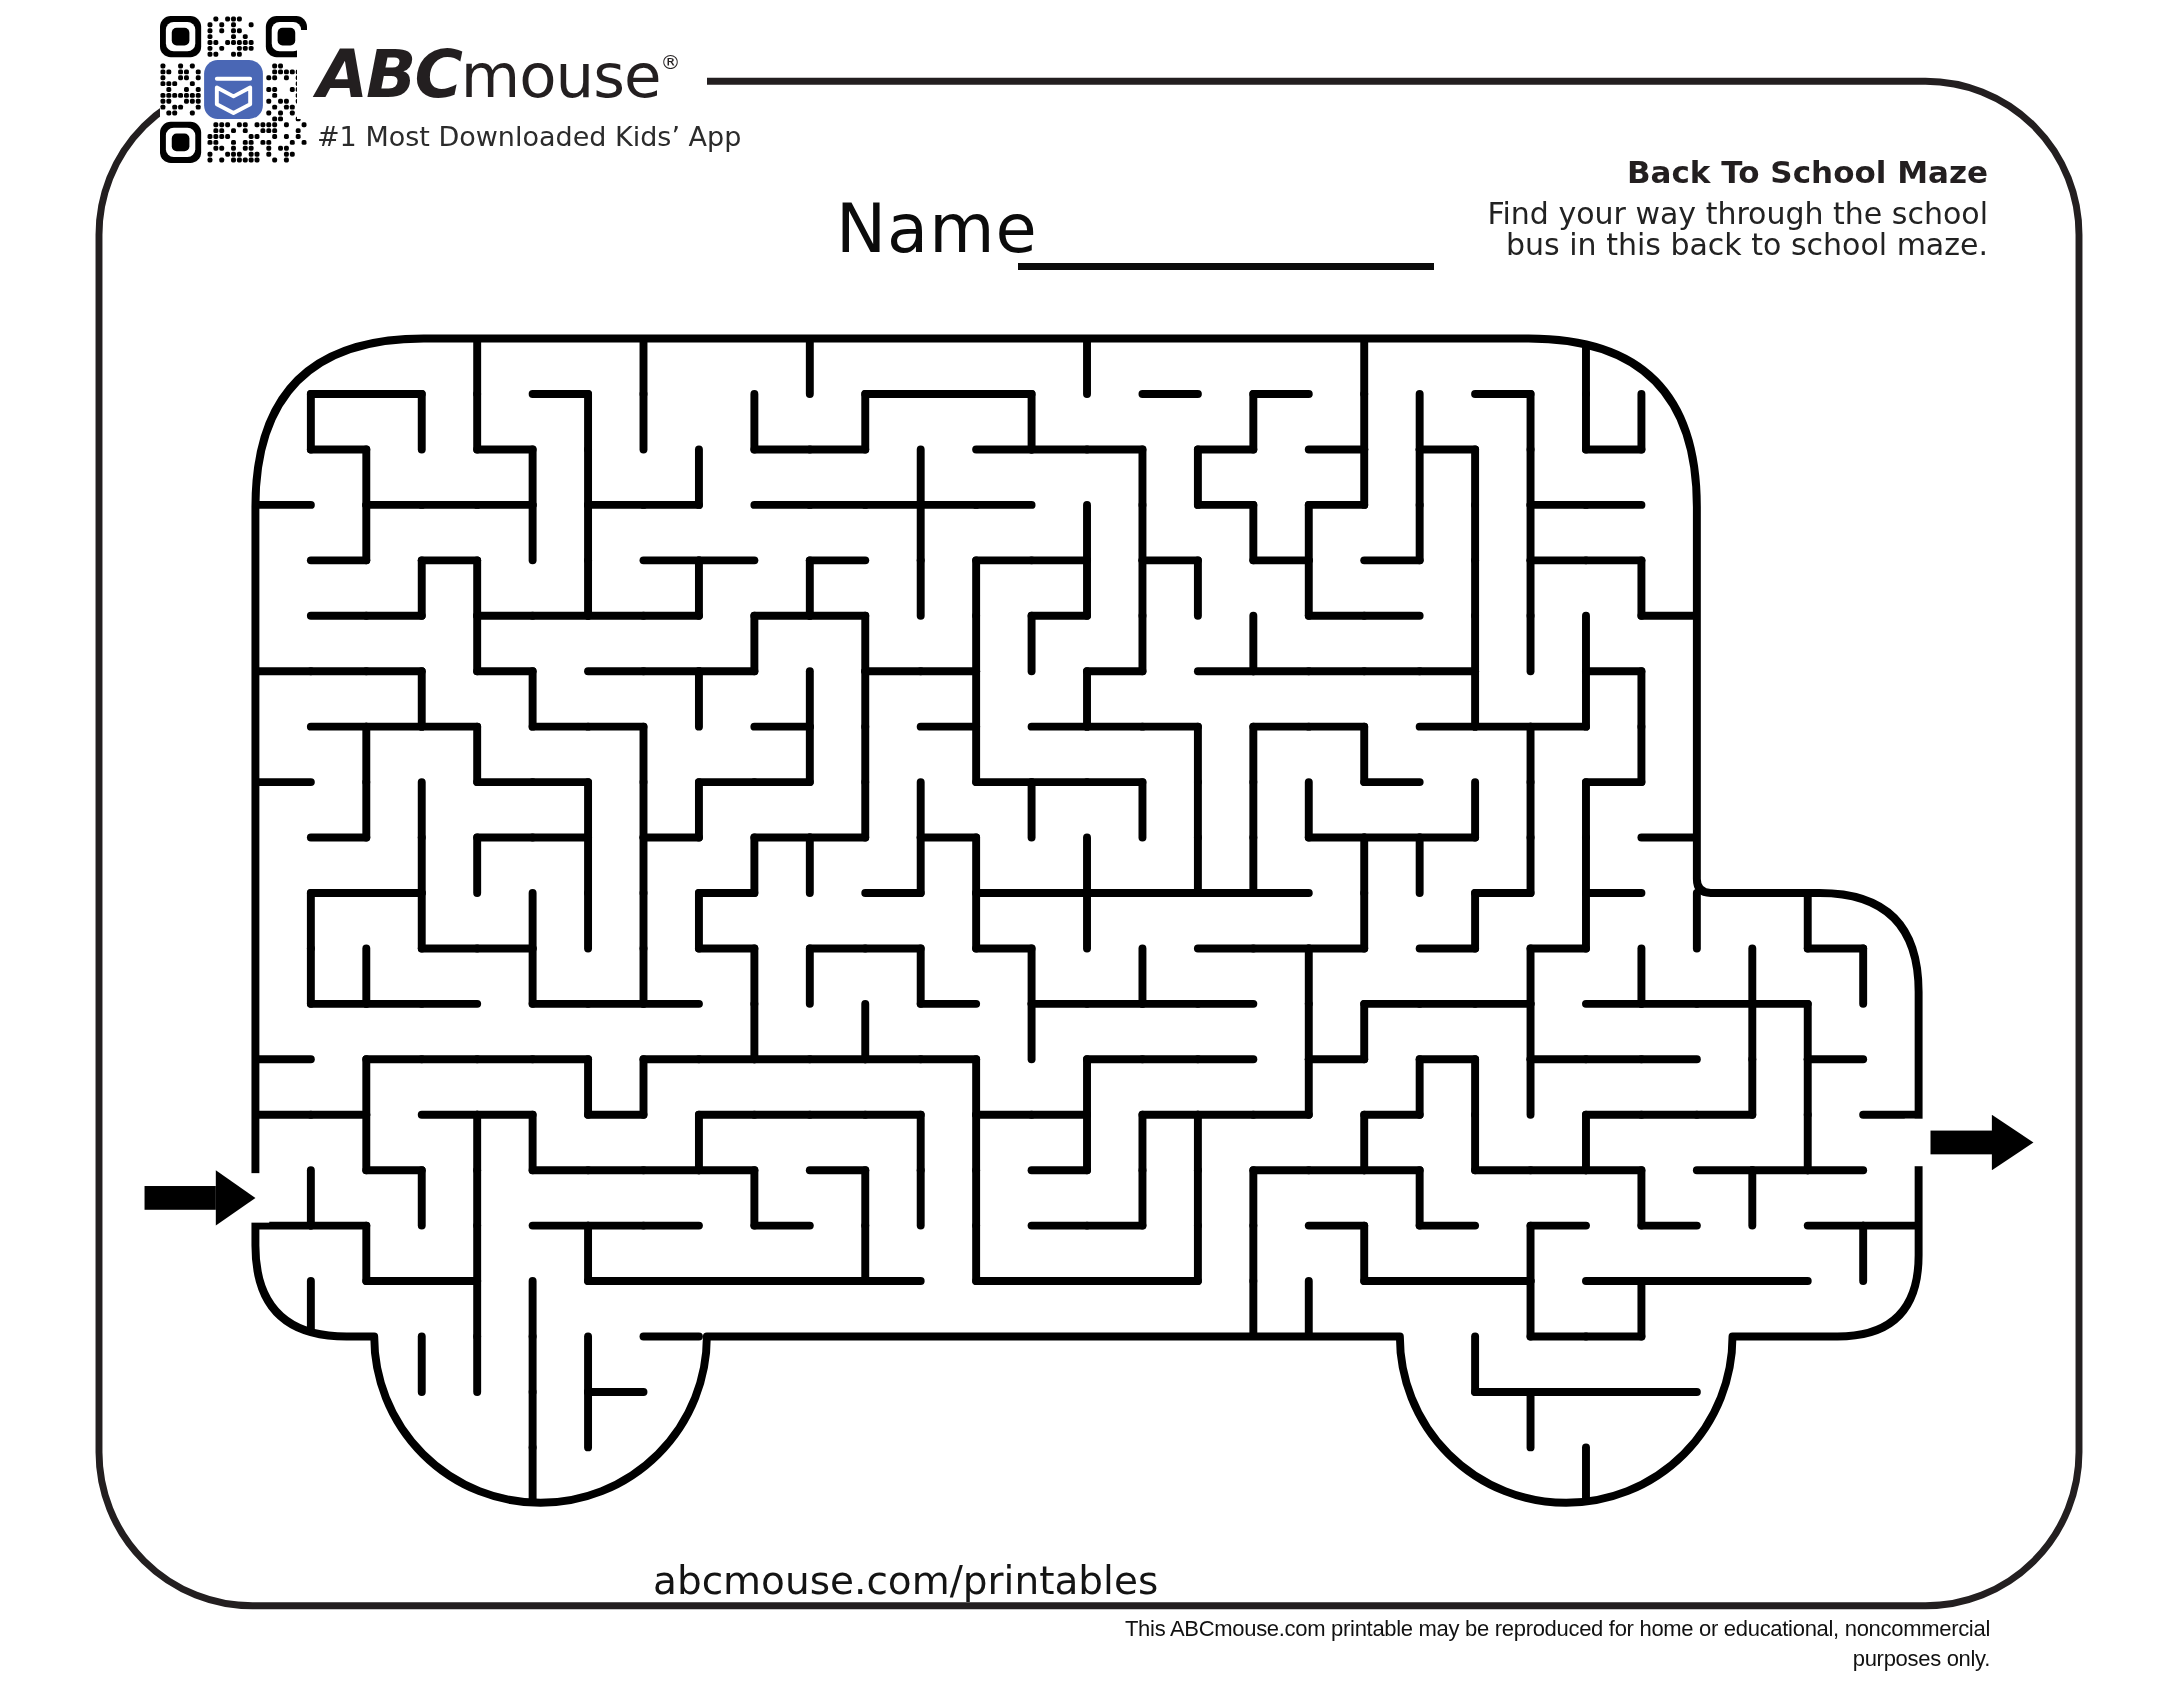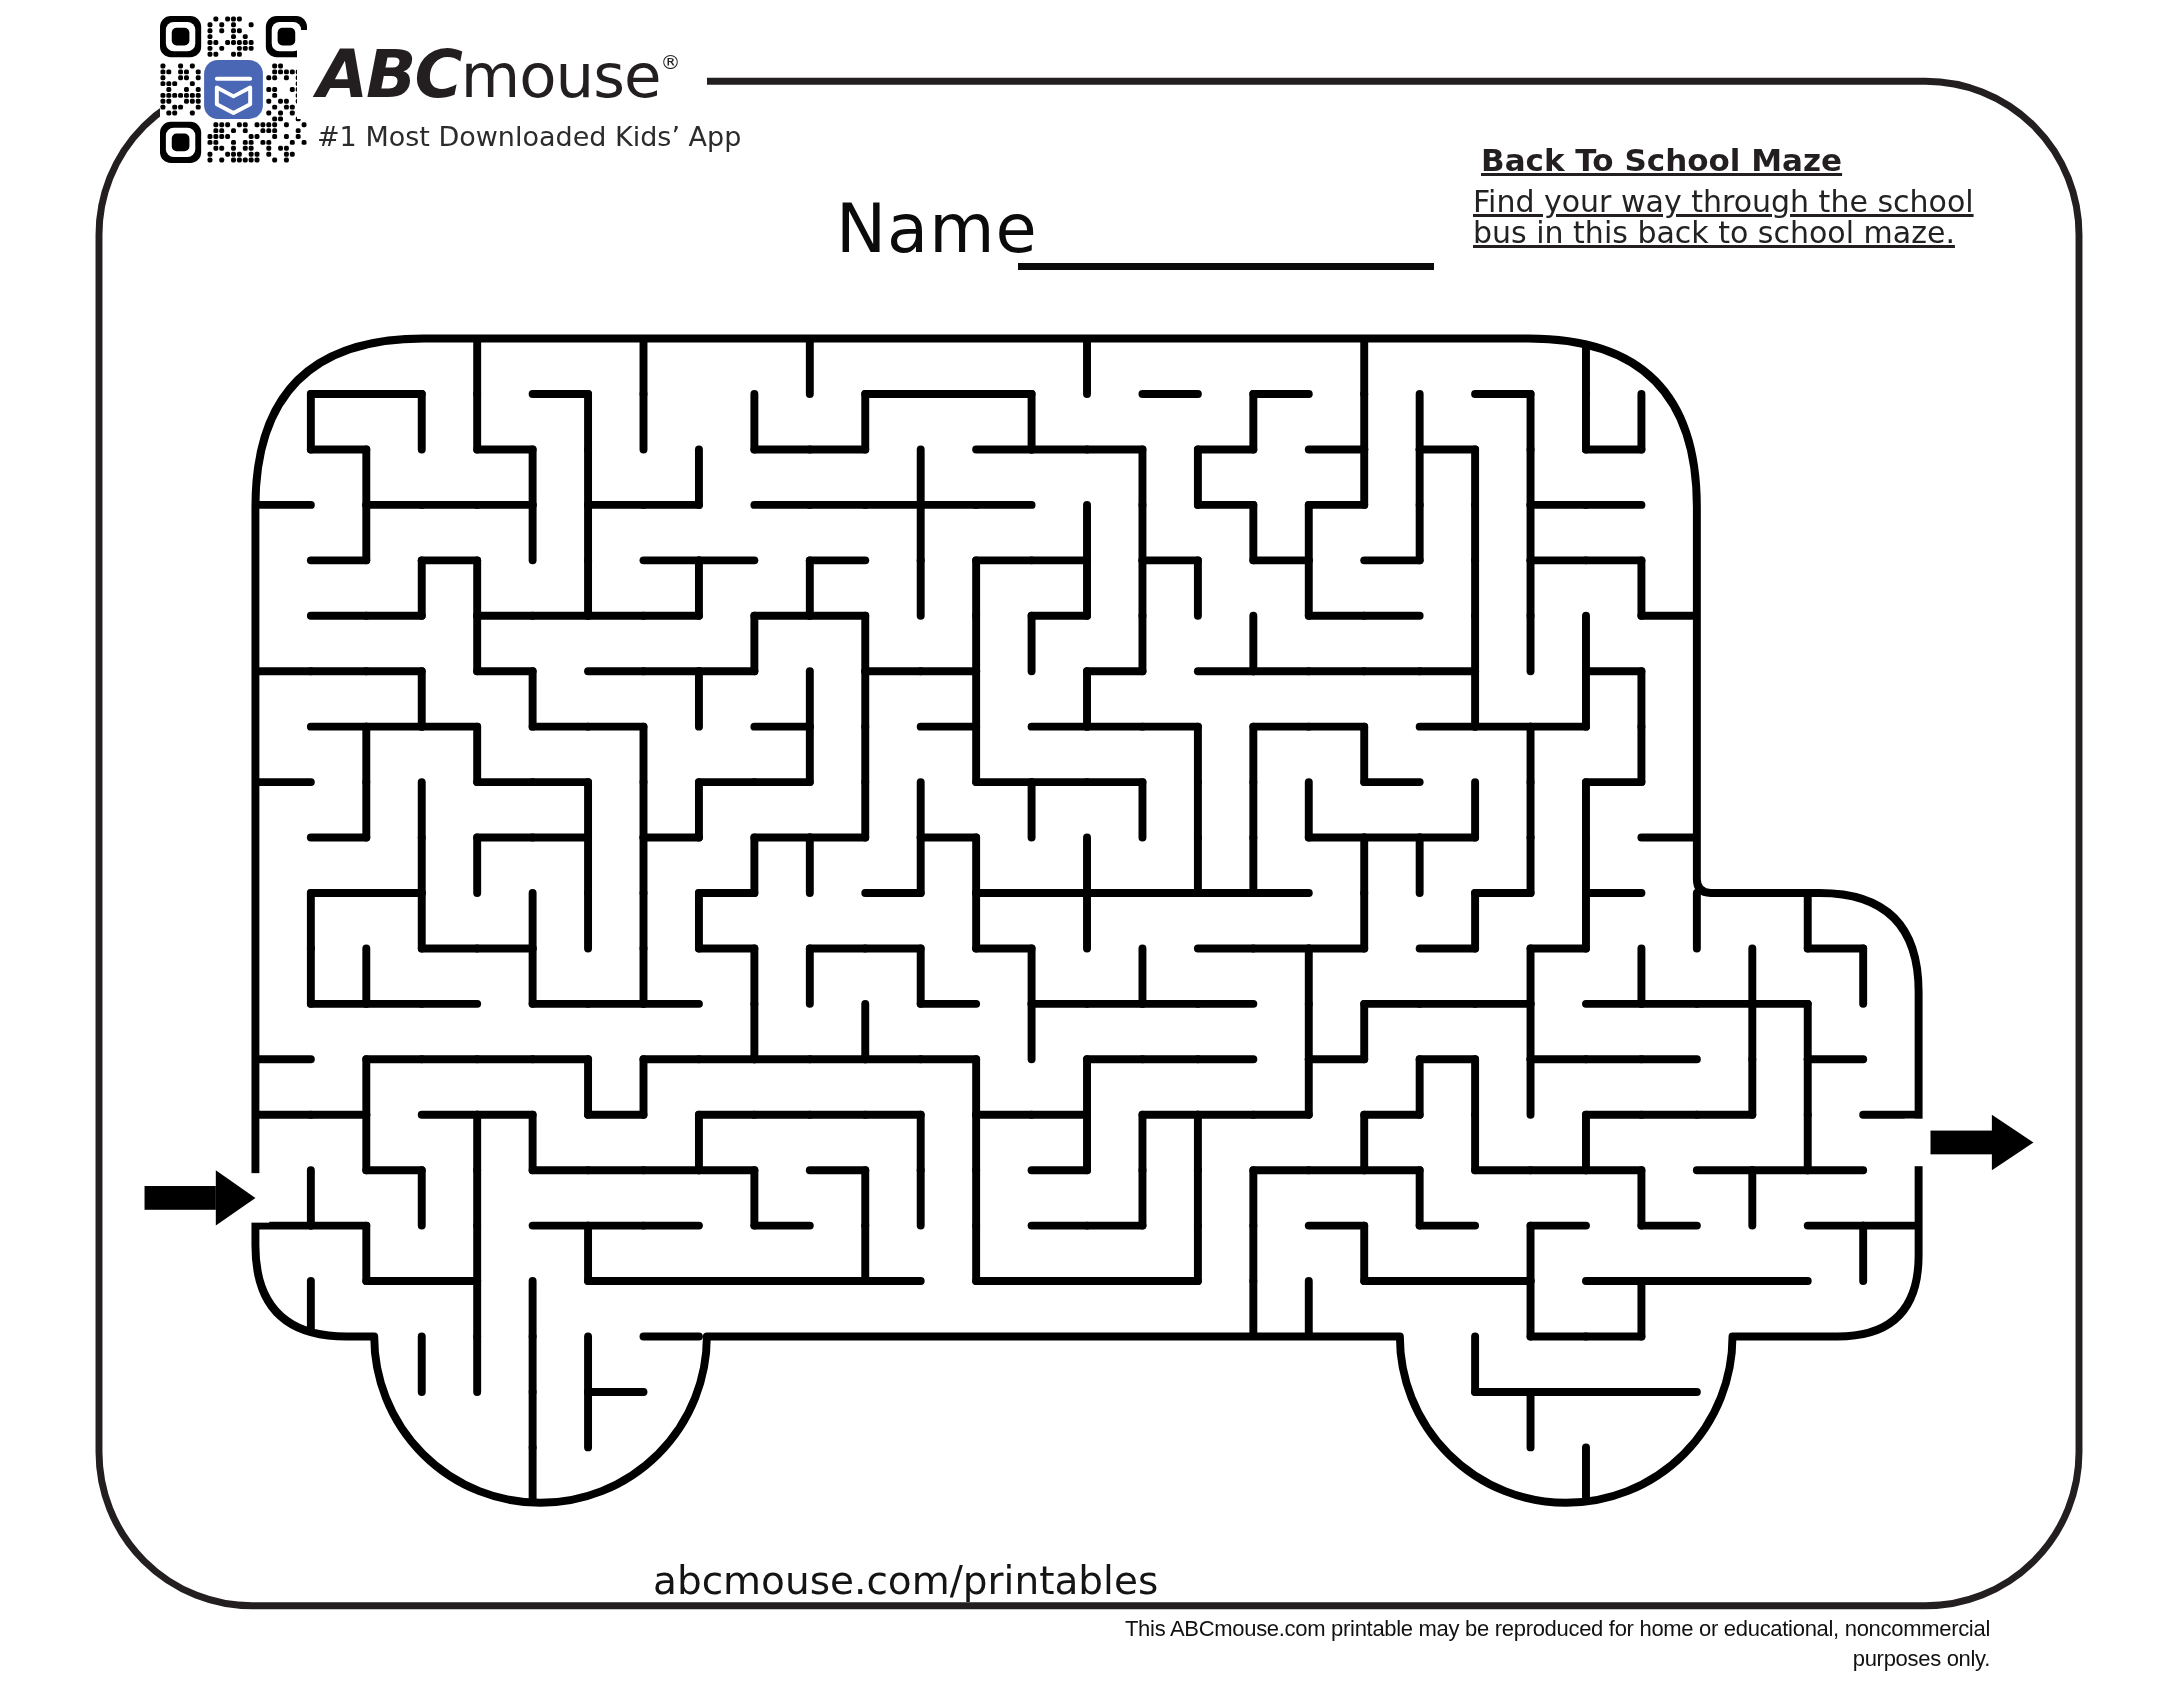--- a/index.html
+++ b/index.html
@@ -1,29 +1,29 @@
 <!DOCTYPE html>
 <html><head>
 <meta charset="utf-8">
 <style>
   html,body{margin:0;padding:0;background:#fff;}
   #page{position:relative;width:2178px;height:1683px;background:#fff;overflow:hidden;
         font-family:"DejaVu Sans",sans-serif;color:#231f20;}
   #scene{position:absolute;left:0;top:0;width:2178px;height:1683px;}
-  .abs{position:absolute;}
+  .abs{position:absolute;text-align:right;}
   
   #qr-box{left:160px;top:16px;width:147px;height:147px;background:#fff;z-index:3;}
   #logo{left:297px;top:30px;z-index:3;background:#fff;padding:6px 26px 6px 20px;white-space:nowrap;}
   #logo .abc{font-weight:bold;font-style:italic;font-size:66px;letter-spacing:-2px;}
   #logo .mouse{font-weight:500;font-size:61px;letter-spacing:-1px;}
   #logo .reg{font-size:20px;vertical-align:28px;}
   #tagline{left:317px;top:121px;font-size:27px;font-weight:400;color:#2b2b2b;z-index:3;letter-spacing:0px;}
   #name-block{left:836px;top:190px;font-size:67px;font-weight:400;color:#0b0b0b;letter-spacing:1px;z-index:3;}
   #name-line{left:1018px;top:263px;width:416px;height:7px;background:#0b0b0b;z-index:3;}
-  #activity{left:1473px;top:142px;z-index:3;width:515px;text-decoration:underline;}
+  #activity{left:1473px;top:154px;z-index:3;width:515px;}
   #activity .t{font-size:31px;font-weight:700;margin-left:8px;margin-bottom:8px;}
   #activity .s{font-size:30px;line-height:31px;font-weight:400;color:#222;}
   
   #footer-url{left:653px;top:1558px;font-size:39px;color:#141414;z-index:3;}
   #legal{right:188px;top:1614px;width:931px;text-align:right;font-size:22px;line-height:30px;
          color:#111;z-index:3;font-family:"Liberation Sans",sans-serif;letter-spacing:-0.3px;}
 </style>
 </head>
 <body>
 

